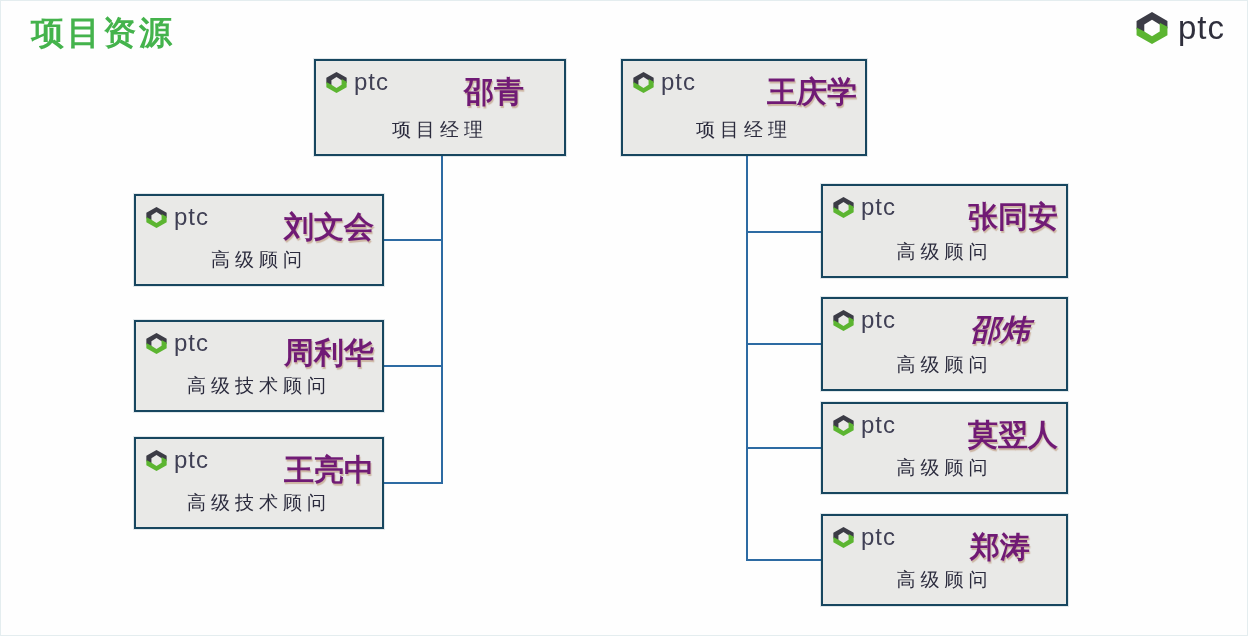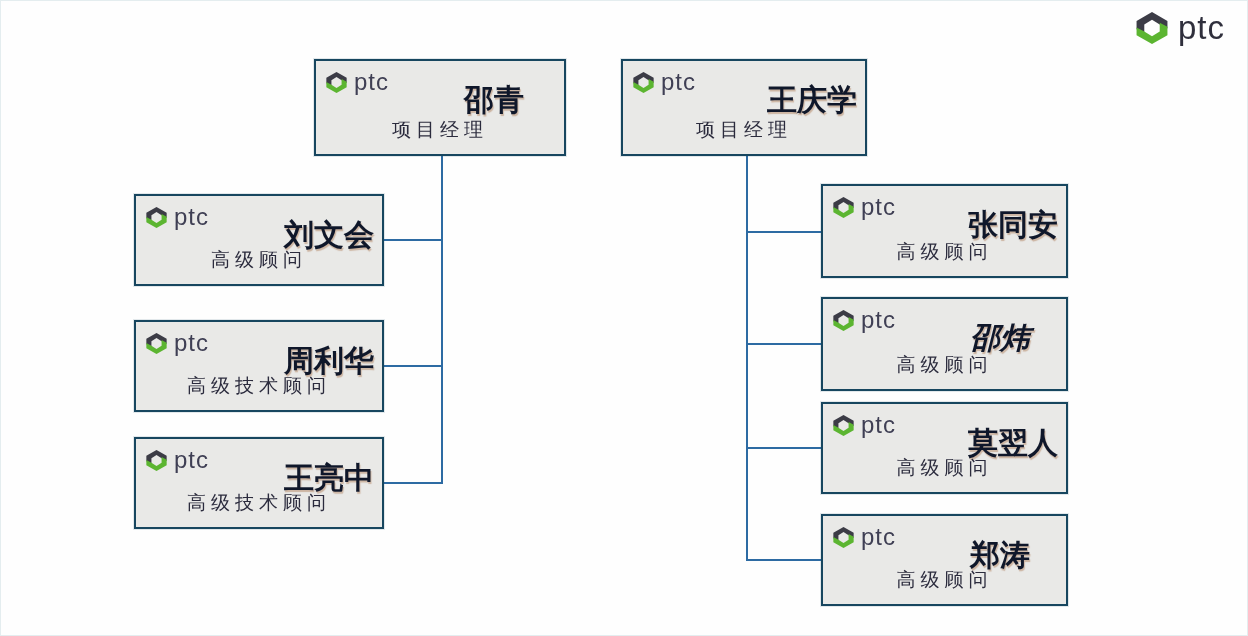--- a/index.html
+++ b/index.html
@@ -34,42 +34,43 @@
   }
   .node-logo {
     position:absolute; top:7px; left:8px;
     display:flex; align-items:center; gap:5px;
   }
   .node-logo svg { width:25px; height:25px; }
   .node-logo .ptc-text {
     font-size:24px; color:#3f3f54; letter-spacing:1px;
   }
   .node-name {
-    position:absolute; top:24px; right:8px;
+    position:absolute; top:16px; right:8px;
     font-size:30px; font-weight:bold; line-height:1;
-    color:#0f172a;
+    color:#701a75;
     text-shadow:1px 2px 1px rgba(140,60,0,.30);
     font-family:"Liberation Serif", serif;
   }
   .node-title {
     position:absolute; bottom:15px; left:0; right:0;
     text-align:center;
     font-size:19px; letter-spacing:5px; line-height:1;
     color:#2b2b3d;
     font-family:"Liberation Serif", serif;
   }
   .line { position:absolute; background:#2d6ba3; }
   .line.v { width:2px; }
   .line.h { height:2px; }
 </style>
 </head>
 <body>
 
 <div class="canvas">
 
+  <div class="page-title">项目资源</div>
 
   <div class="corner-brand">
     <svg viewBox="0 0 64 64">
       <polygon points="32,5 58,20 58,33 45,26 32,18 19,26 19,41 6,34 6,20" fill="#3c3c46"></polygon>
       <polygon points="32,59 6,44 6,31 19,38 32,46 45,38 45,23 58,30 58,44" fill="#5cb531"></polygon>
     </svg>
     <span class="brand-text">ptc</span>
   </div>
 
   <div class="line v" style="left:440px;top:155px;height:328px;"></div>

